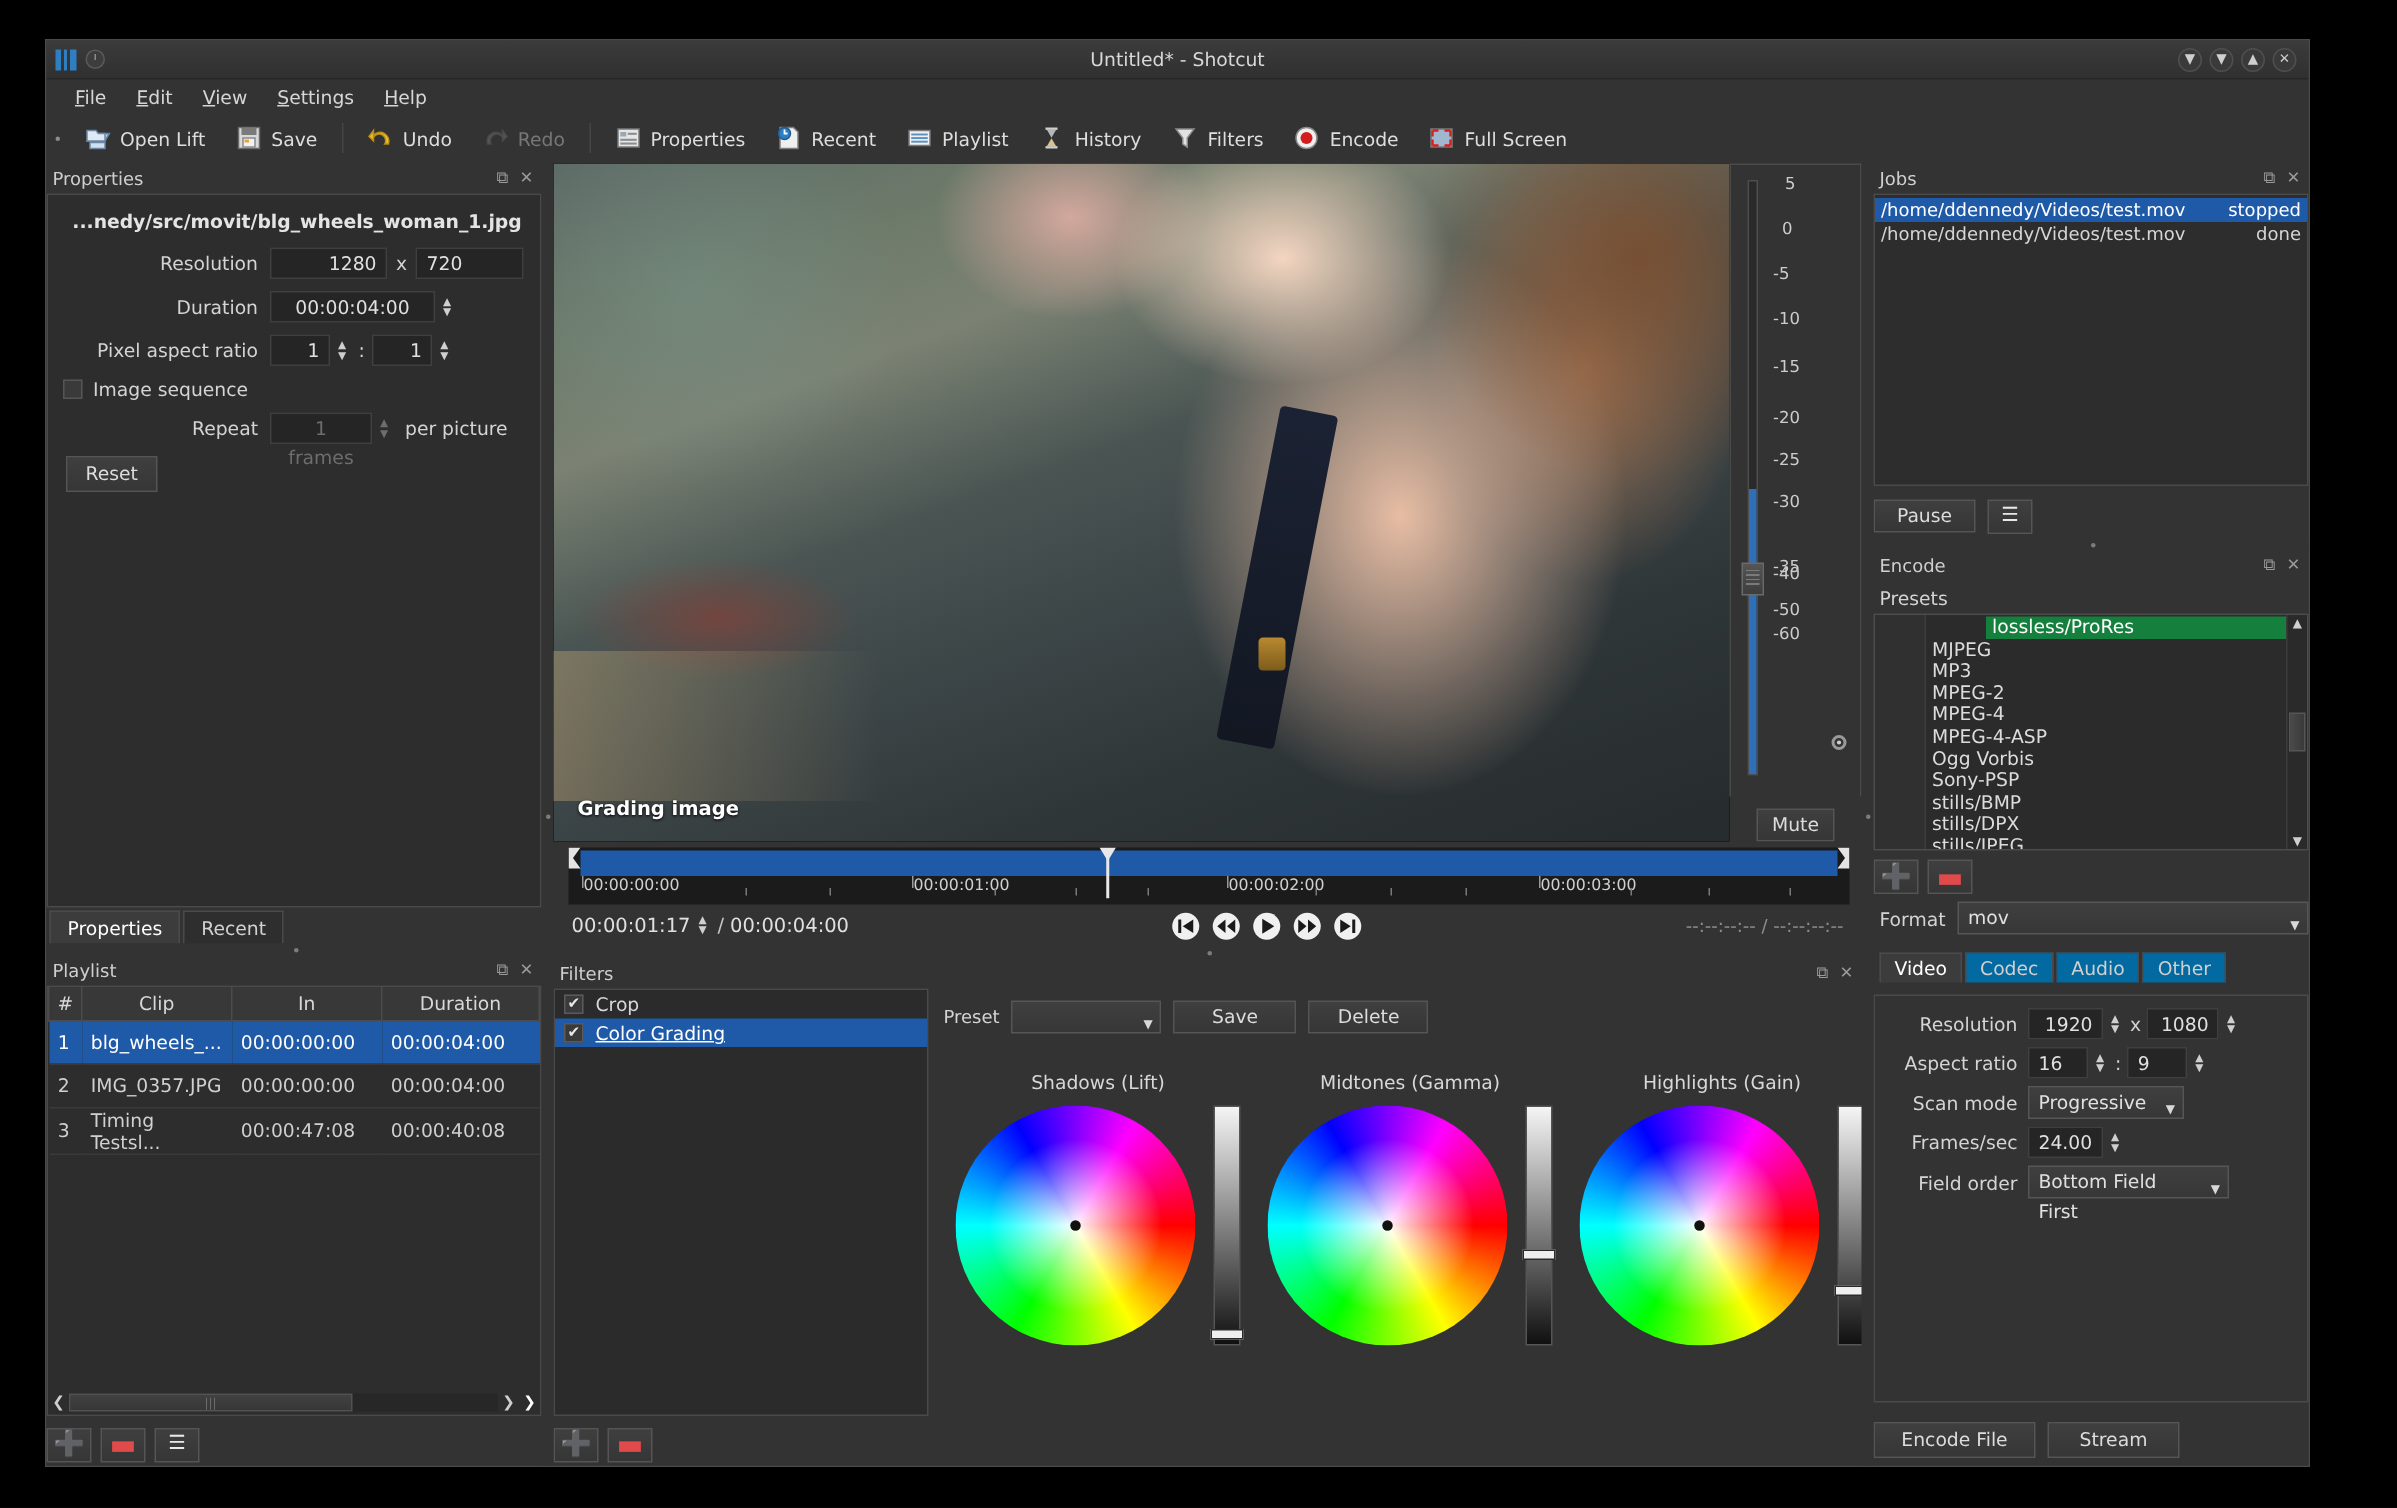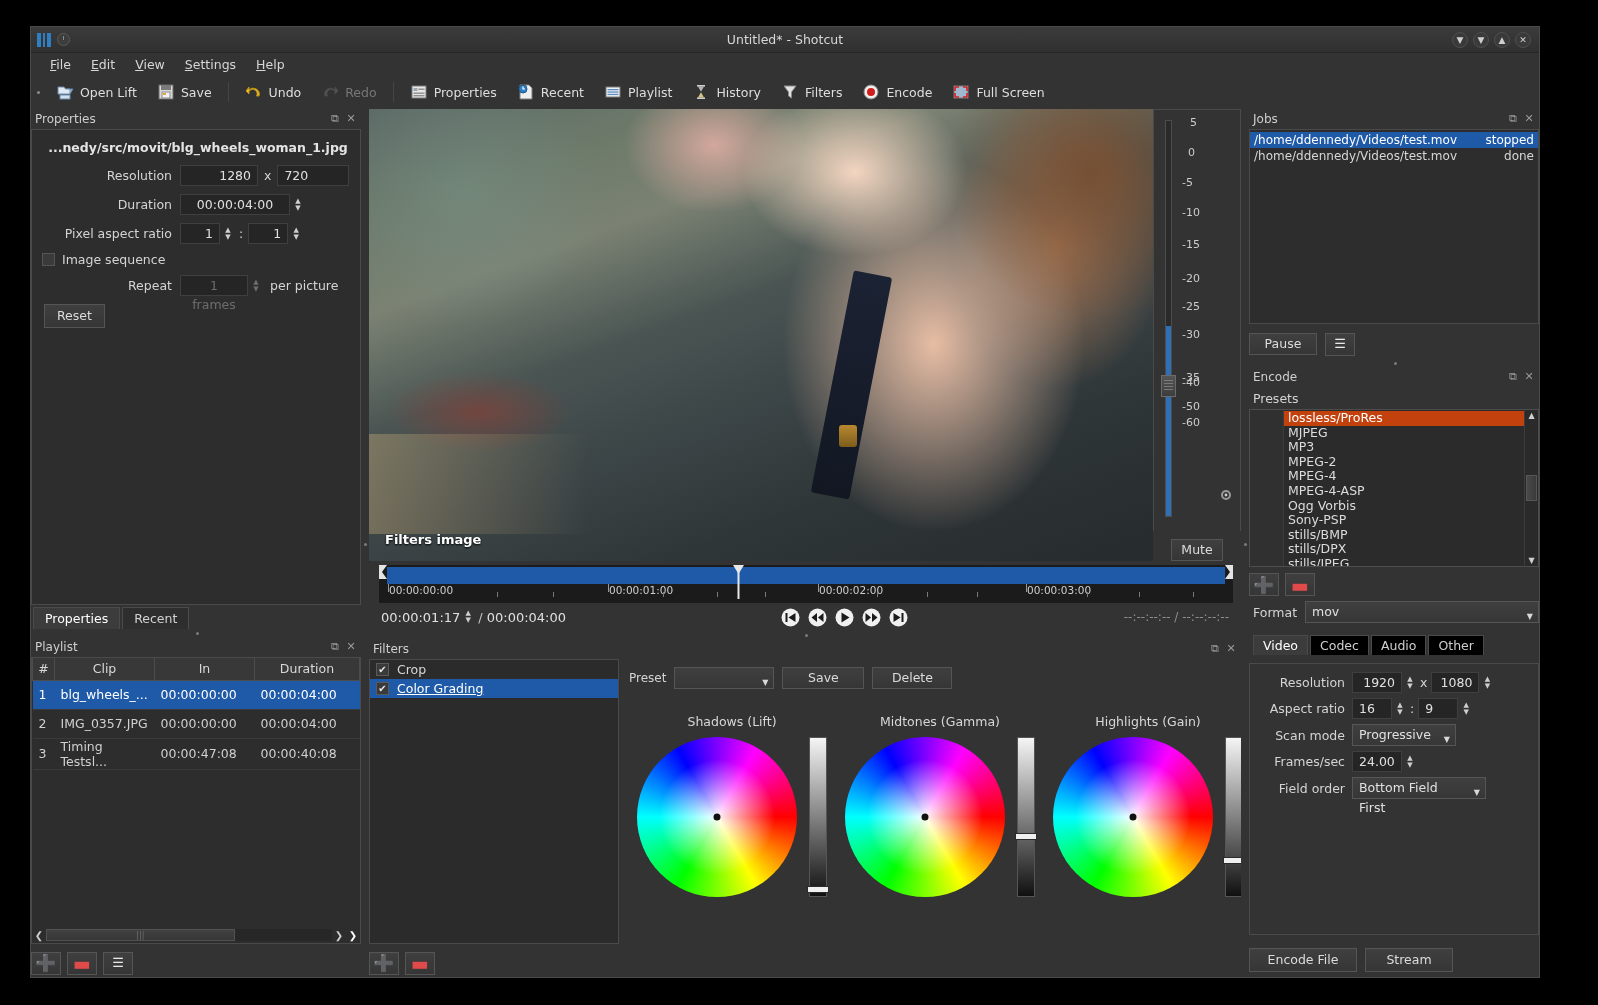--- a/index.html
+++ b/index.html
@@ -288,32 +288,32 @@
   .jobs-btns { height: 30px; display: flex; align-items: center; gap: 8px; padding-top: 5px; flex: 0 0 35px;}
   
   .enc-label { color: #d4d4d4; font-size: 12.5px; padding: 4px 0 3px 4px; }
   .preset-list {
     height: 158px; background: #2b2b2b; border: 1px solid #4d4d4d;
     display: flex; position: relative; overflow: hidden;
   }
   .preset-gutter { width: 34px; flex: 0 0 34px; background: #303030; border-right: 1px solid #3c3c3c;}
   .preset-items { flex: 1 1 auto; padding-top: 1px; }
   .pitem { height: 14.6px; color: #dcdcdc; font-size: 12.5px; padding-left: 4px; line-height: 14.6px;}
-  .pitem.sel { background: #c2410c; color: #fff; }
+  .pitem.sel { background: #15803d; color: #fff; margin-left: 40px; }
   .vscroll {
     width: 14px; flex: 0 0 14px; background: #2a2a2a; border-left: 1px solid #3c3c3c;
     display: flex; flex-direction: column; align-items:center; justify-content: space-between;
     padding: 1px 0;
   }
   .vs-arrow { color: #cfcfcf; font-size: 8px; }
   .vs-thumb { width: 11px; height: 26px; background: linear-gradient(to right,#4a4a4a,#3a3a3a); border:1px solid #565656; }
   .enc-row { display: flex; align-items: center; margin-bottom: 5px; font-size: 12.5px; color: #d4d4d4; }
   .enc-lbl { width: 96px; text-align: right; padding-right: 7px; }
   .enc-tabs { display: flex; height: 23px; align-items: flex-end; margin: 4px 0 8px 4px; }
-  .etab { padding: 2px 9px; font-size: 12.5px; color:#cfcfcf; background:#000000; border:1px solid #4a4a4a; border-bottom:none; margin-right: 2px;}
+  .etab { padding: 2px 9px; font-size: 12.5px; color:#cfcfcf; background:#0369a1; border:1px solid #4a4a4a; border-bottom:none; margin-right: 2px;}
   .etab.active { background: #3c3c3c; color: #fff; }
   .enc-panel { border: 1px solid #4a4a4a; flex: 1 1 auto; padding: 8px 6px; min-height: 0;}
   .enc-bottom { height: 34px; display:flex; align-items:center; gap: 8px; padding-top: 8px; flex: 0 0 42px;}
 </style>
 </head>
 <body>
 
 <div class="desktop" data-name="desktop-background">
   <div class="window" data-name="shotcut-main-window">
 
@@ -579,21 +579,21 @@
                 radial-gradient(ellipse 120px 90px at 44% 8%, rgba(228,175,165,0.85) 0%, rgba(200,140,132,0) 75%),
                 linear-gradient(160deg, #5c6a66 0%, #6d7a6a 16%, #7b8273 28%, #4a5553 44%, #3b4446 60%, #2f3638 76%, #262b2d 100%);
             "></div>
 
             <div data-name="preview-bokeh-1" style="position:absolute;left:2%;top:58%;width:24%;height:18%;background:radial-gradient(ellipse,rgba(150,60,50,0.55),rgba(120,50,45,0) 70%);"></div>
             <div data-name="preview-bokeh-2" style="position:absolute;left:0%;top:0%;width:30%;height:48%;background:radial-gradient(ellipse at 40% 40%,rgba(120,150,140,0.45),rgba(90,110,105,0) 70%);"></div>
             <div data-name="preview-bokeh-3" style="position:absolute;left:-4%;top:72%;width:40%;height:22%;background:linear-gradient(90deg,rgba(200,170,120,0.45),rgba(60,60,60,0) 80%);"></div>
             <div data-name="preview-hair" style="position:absolute;right:0%;top:0%;width:26%;height:46%;background:radial-gradient(ellipse at 70% 30%,rgba(120,78,48,0.9),rgba(80,50,32,0) 72%);"></div>
             <div data-name="preview-strap" style="position:absolute;left:59%;top:36%;width:5%;height:50%;background:linear-gradient(180deg,#1b2233,#121722);transform:rotate(11deg);border-radius:3px;"></div>
             <div data-name="preview-buckle" style="position:absolute;left:60%;top:70%;width:18px;height:22px;background:linear-gradient(180deg,#b8892f,#7d5c1c);border-radius:3px;"></div>
-            <div class="ov-text" data-name="preview-overlay-text">Filters image</div>
+            <div class="ov-text" data-name="preview-overlay-text">Grading image</div>
           </div>
 
           <div class="audio-col" data-name="audio-meter-column">
             <div class="meter" data-name="audio-meter">
               <div class="meter-track" data-name="audio-meter-track">
                 <div class="meter-fill" data-name="audio-meter-level"></div>
               </div>
               <div class="meter-handle" style="top:63%;" data-name="audio-volume-handle"></div>
               <div class="meter-scale" data-name="audio-meter-scale">
                 <span class="mtick" style="top:6px;left:12px;" data-name="meter-tick">5</span>

